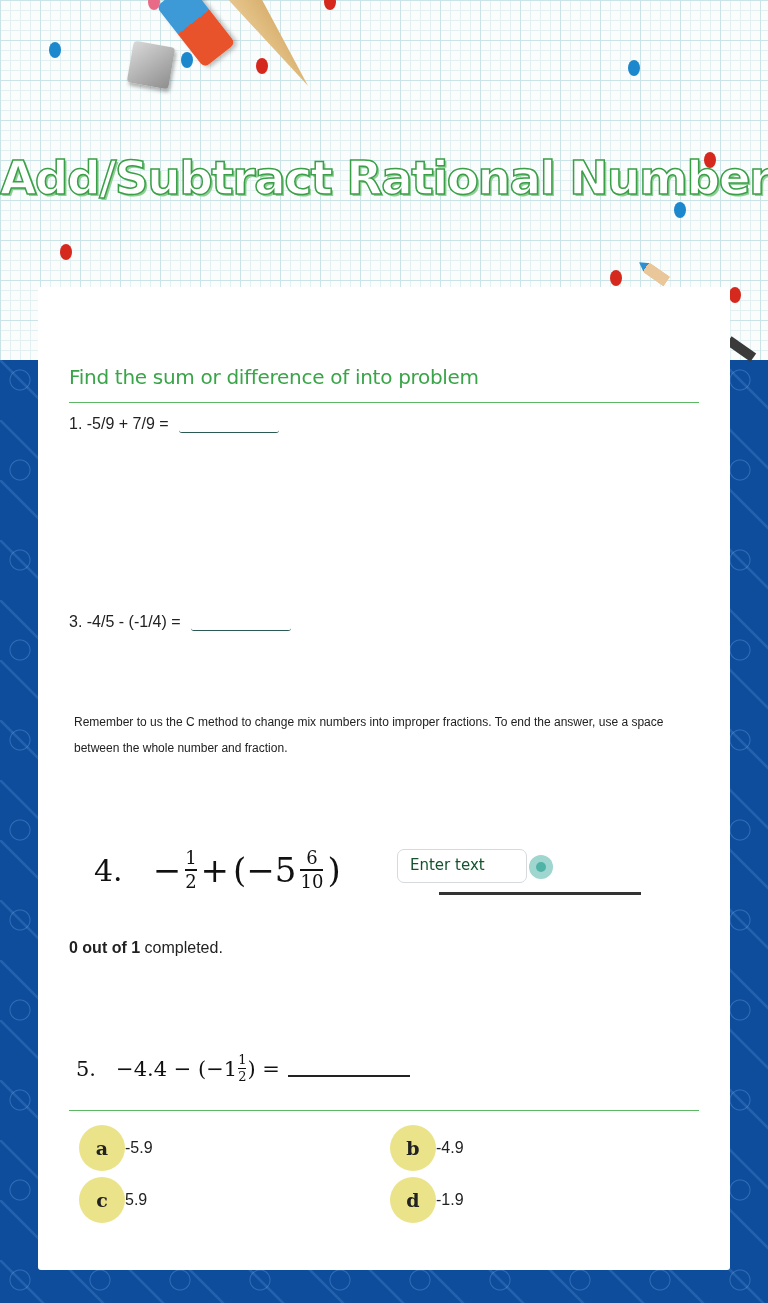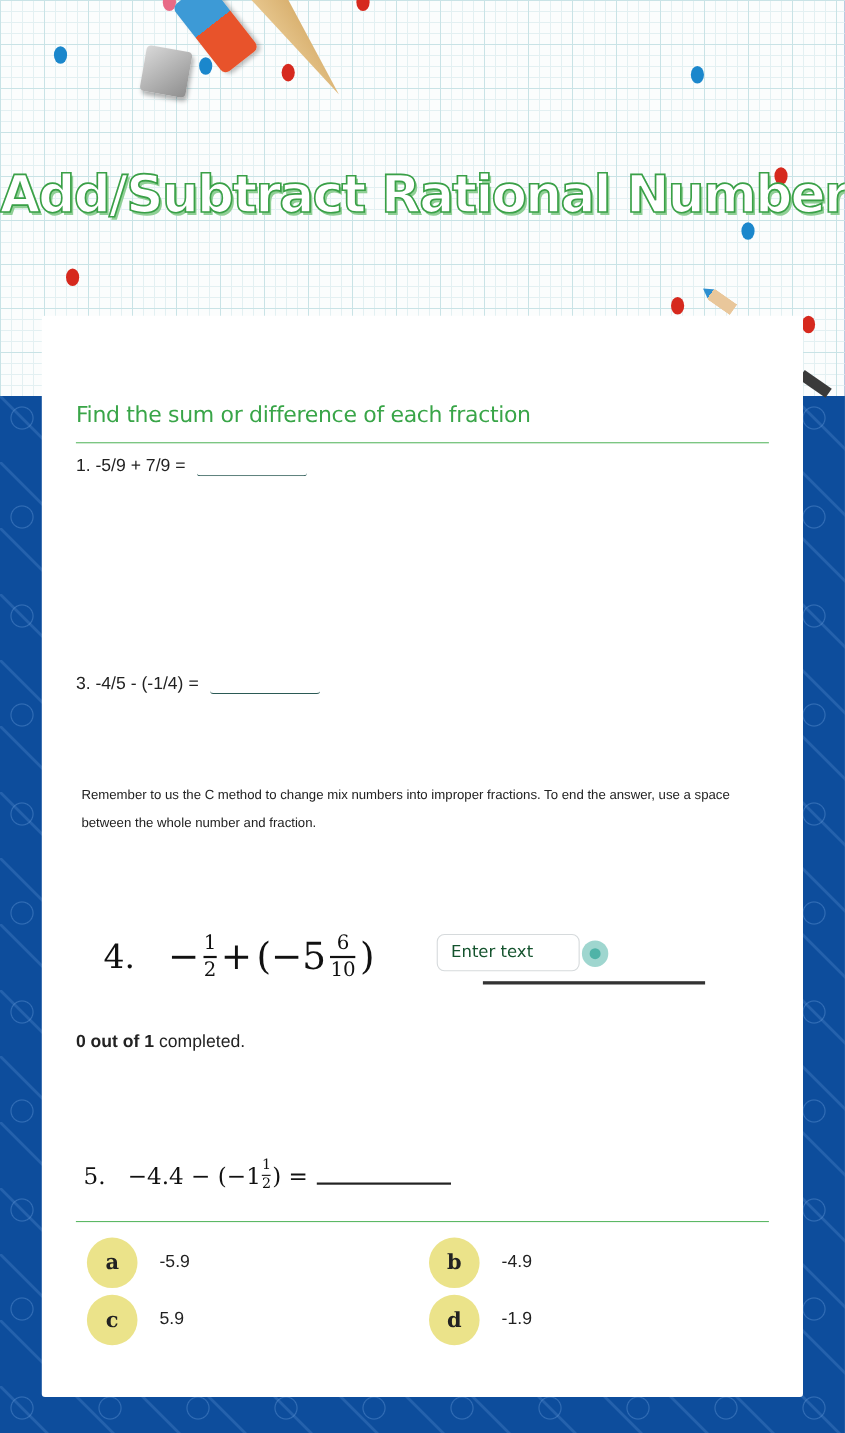--- a/index.html
+++ b/index.html
@@ -131,21 +131,21 @@
     .q5-blank { display: inline-block; width: 122px; height: 2px; background: #222; margin-left: 8px; margin-top: 14px; }
 
     .option {
       position: absolute; display: flex; align-items: center;
     }
     .badge {
       width: 46px; height: 46px; border-radius: 50%; background: #ebe38a;
       display: flex; align-items: center; justify-content: center;
       font-family: "DejaVu Serif", serif; font-size: 19px; color: #222; font-weight: bold;
     }
-    .opt-text { margin-left: 20px; font-size: 16px; color: #222; }
+    .opt-text { font-size: 16px; color: #222; }
   </style>
 </head>
 <body>
 
 <div class="paper">
   <div class="dot pink" style="left:148px;top:-6px;"></div>
   <div class="dot red" style="left:324px;top:-6px;"></div>
   <div class="dot blue" style="left:49px;top:42px;"></div>
   <div class="dot blue" style="left:181px;top:52px;"></div>
   <div class="dot red" style="left:256px;top:58px;"></div>
@@ -159,21 +159,21 @@
   <div class="eraser"></div>
   <div class="ruler"></div>
   <div class="pencil"></div>
   <div class="page-title">Add/Subtract Rational Numbers</div>
 </div>
 
 <div class="blue"></div>
 <div class="pencil-dark"></div>
 
 <div class="card">
-  <div class="section-heading">Find the sum or difference of each fraction</div>
+  <div class="section-heading">Find the sum or difference of into problem</div>
   <div class="rule-green" style="top:115px;"></div>
 
   <div class="q-line" style="top:128px;justify-content:center;">
     <span>1. -5/9 + 7/9 =</span>
     <span class="blank" style="width:100px;"></span>
   </div>
   <div class="q-line" style="top:326px;">
     <span>3. -4/5 - (-1/4) =</span>
     <span class="blank" style="width:100px;"></span>
   </div>

